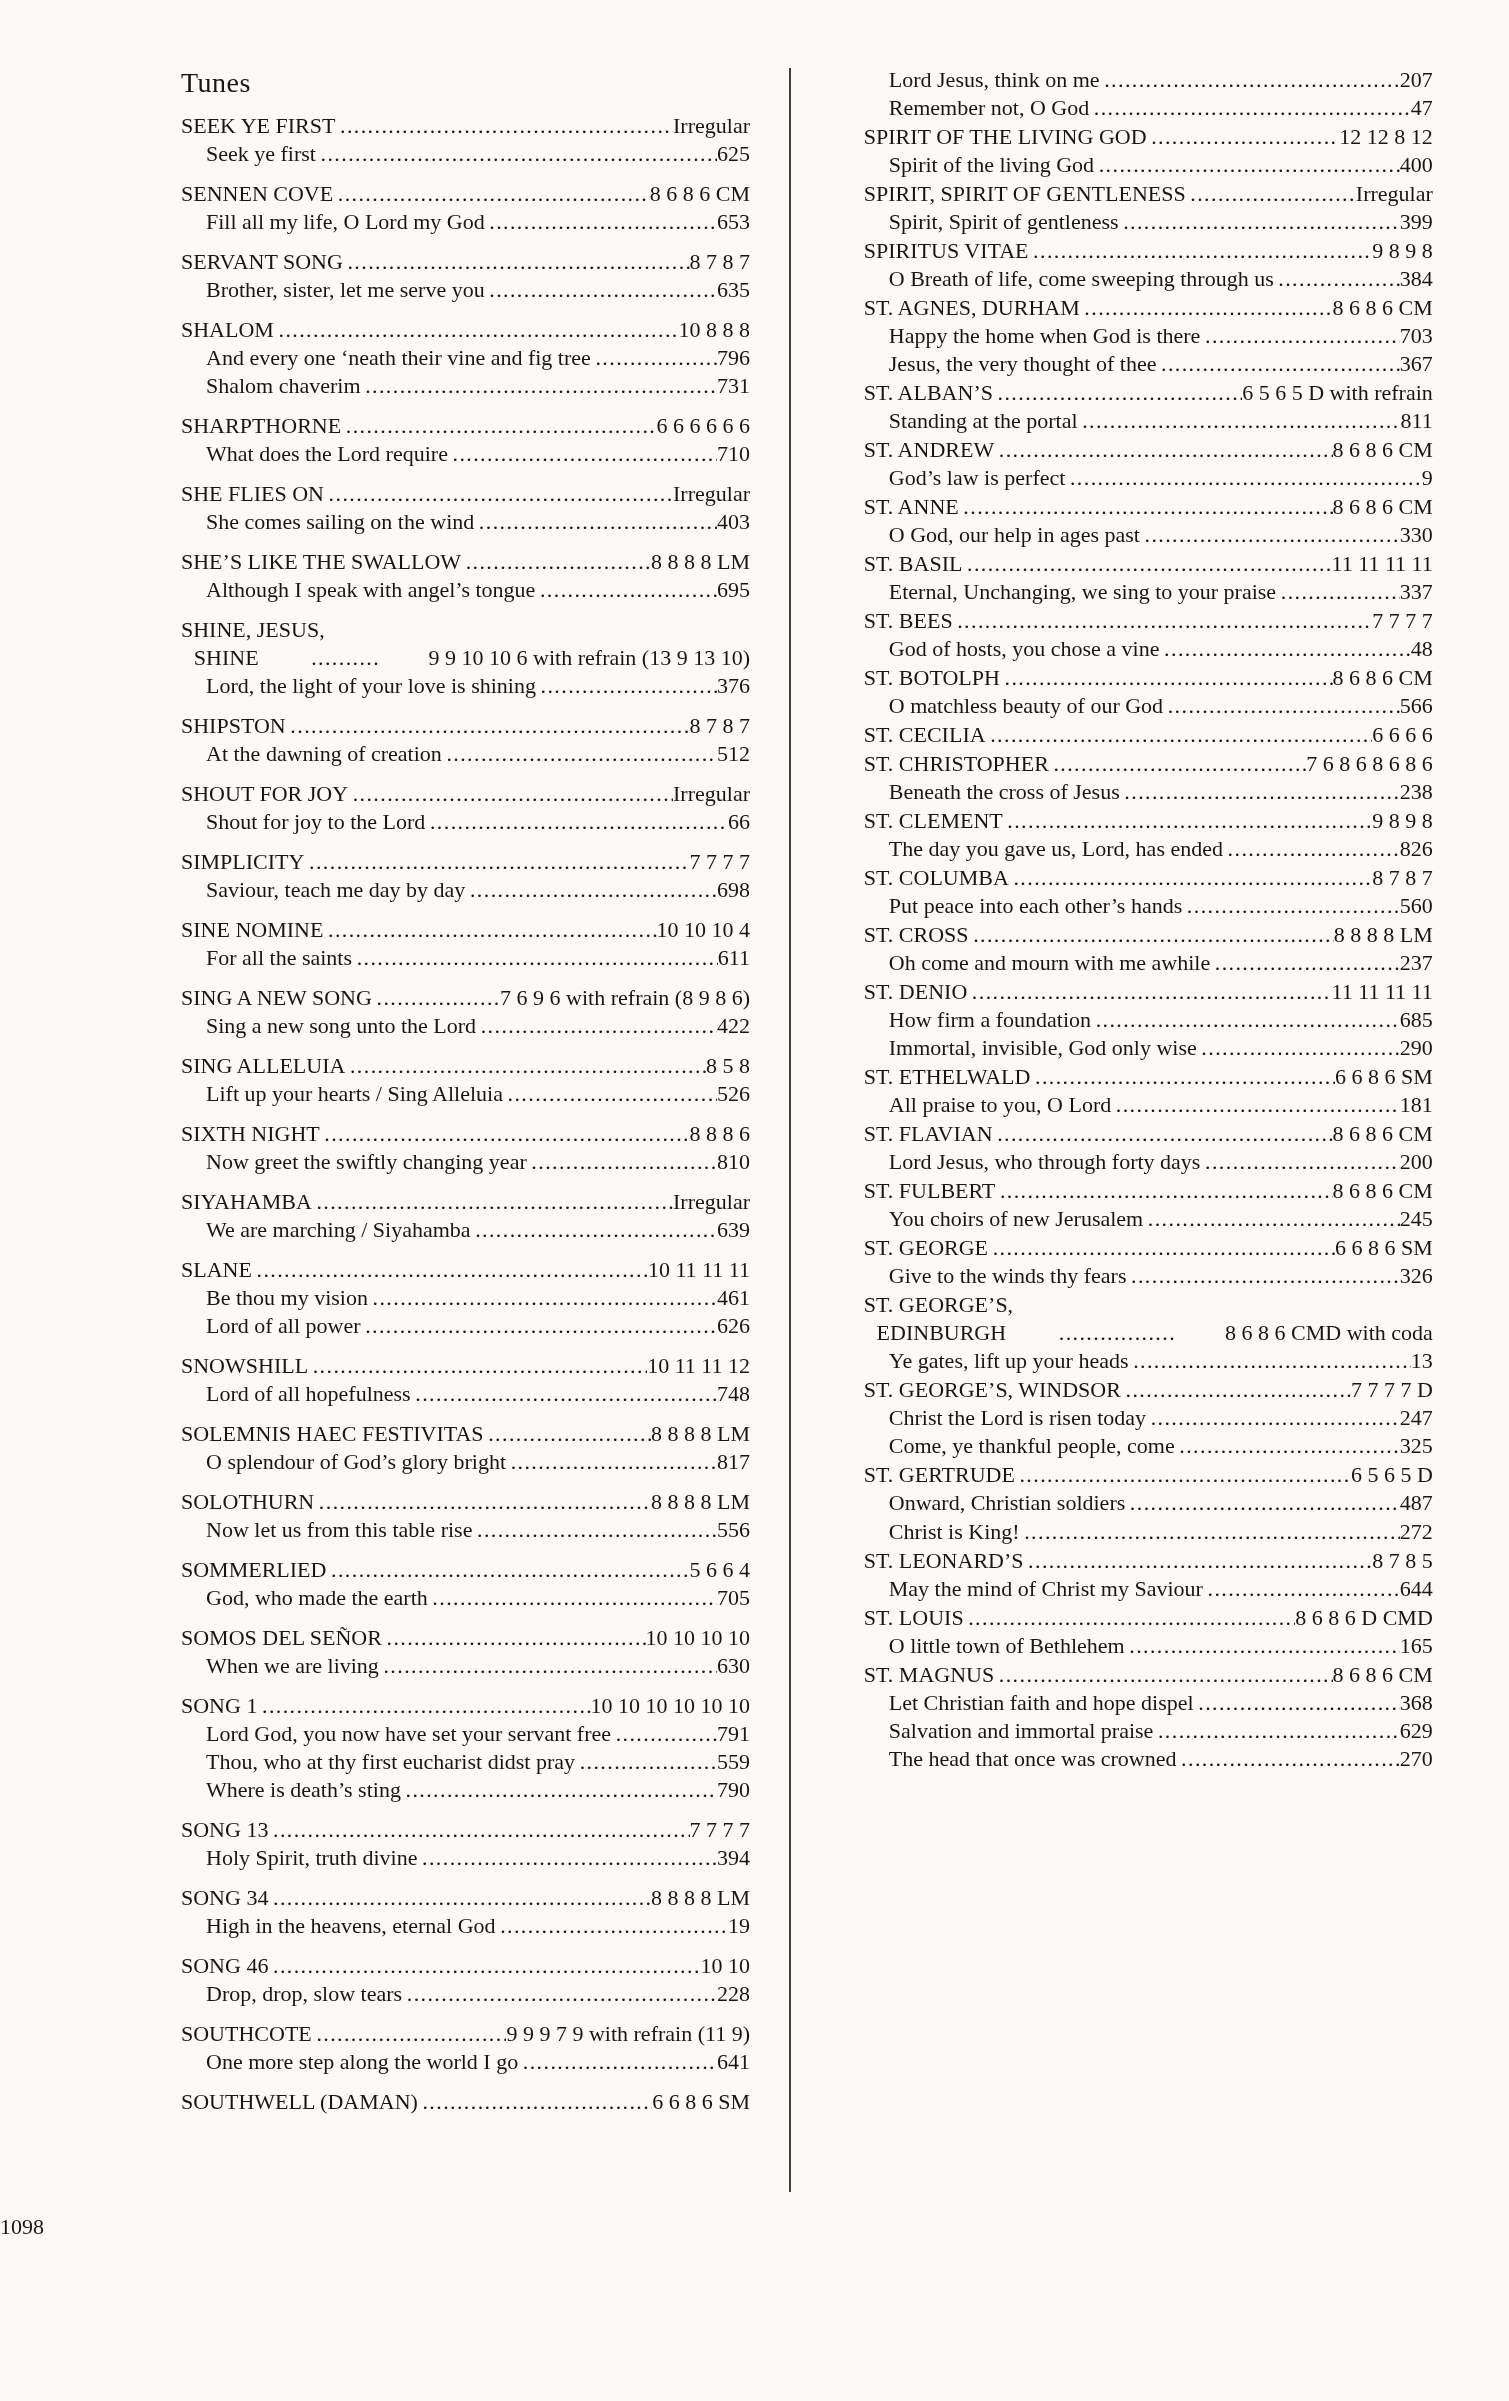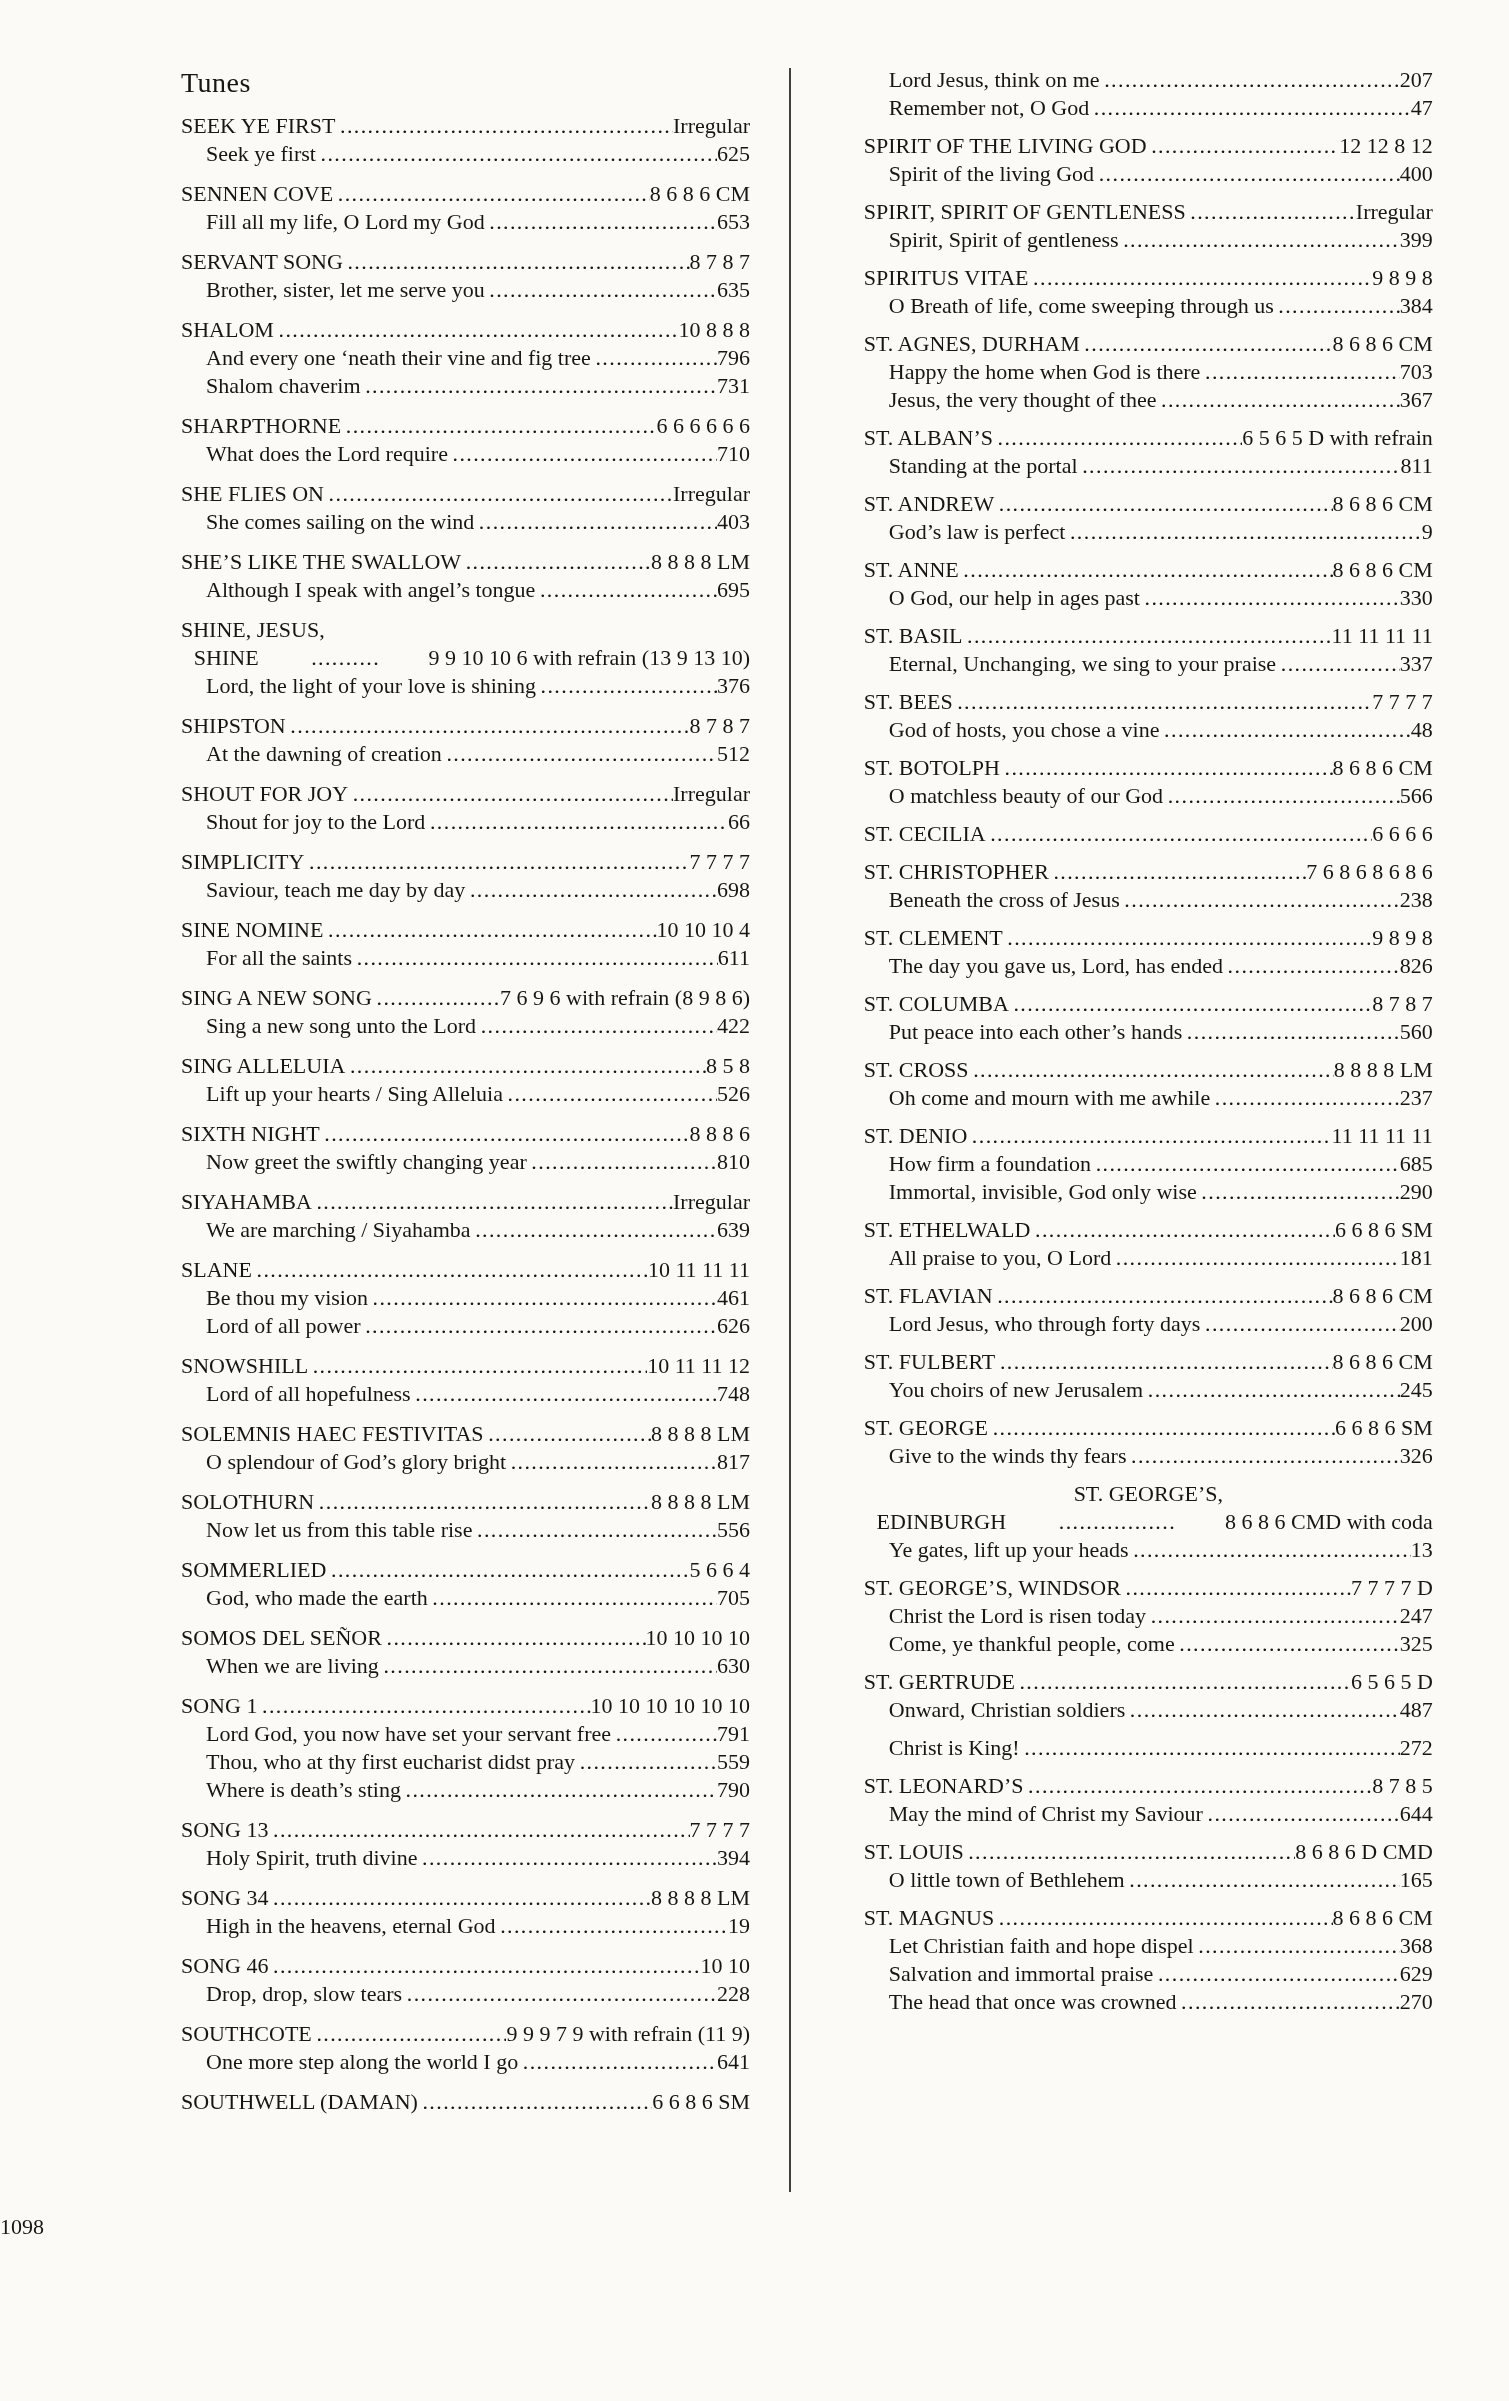--- a/index.html
+++ b/index.html
@@ -24,30 +24,30 @@
     font-size: 22px;
     line-height: 28px;
   }
   .divider {
     flex: none;
     width: 1.8px;
     height: 2124px;
     background: #44403a;
     margin: 1.8px 0 0 39px;
   }
-  .col-right { margin-left: 73px; text-align: center; }
+  .col-right { margin-left: 73px; }
   h1.heading {
     font-size: 28px;
     line-height: 34px;
     font-weight: normal;
     margin: 0 0 12px 0;
     letter-spacing: 0.5px;
   }
   .entry + .entry { margin-top: 12px; }
-  .col-right .entry + .entry { margin-top: 10px; }
+  .col-right .entry + .entry { margin-top: 1px; }
   .trow, .lrow { display: flex; align-items: baseline; }
   .lrow { padding-left: 25px; }
   .trow.cont { padding-left: 12.8px; gap: 48px; }
   .tune-prefix { white-space: nowrap; }
   .tname, .ltext { flex: none; white-space: nowrap; }
   .meter, .pnum { flex: none; white-space: nowrap; }
   .leader {
     flex: 1 1 auto;
     min-width: 0;
     overflow: hidden;

